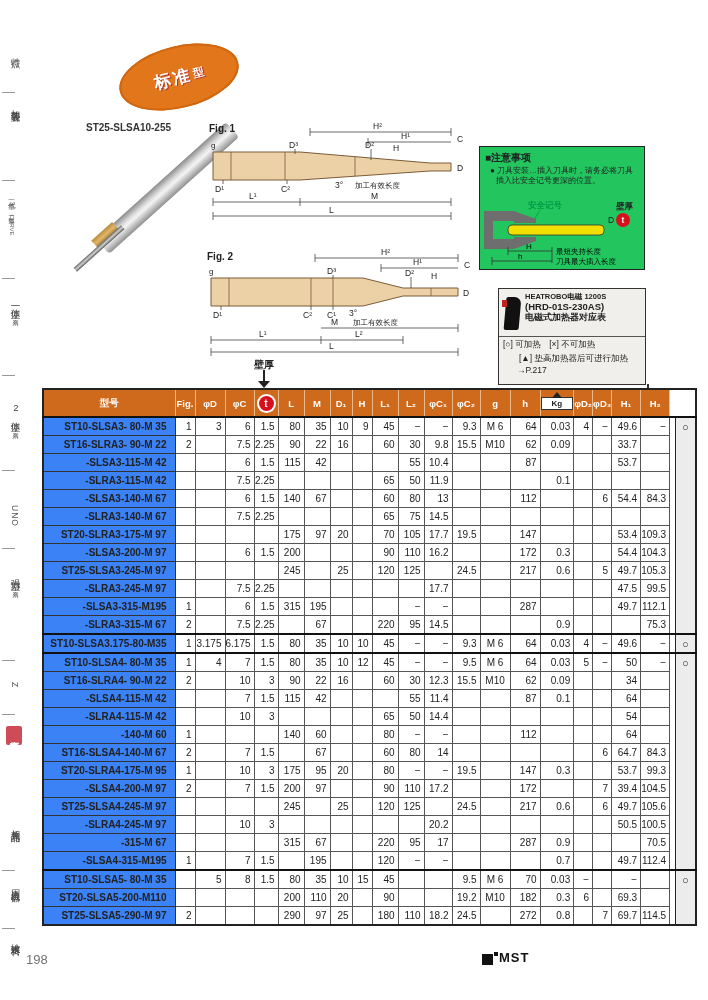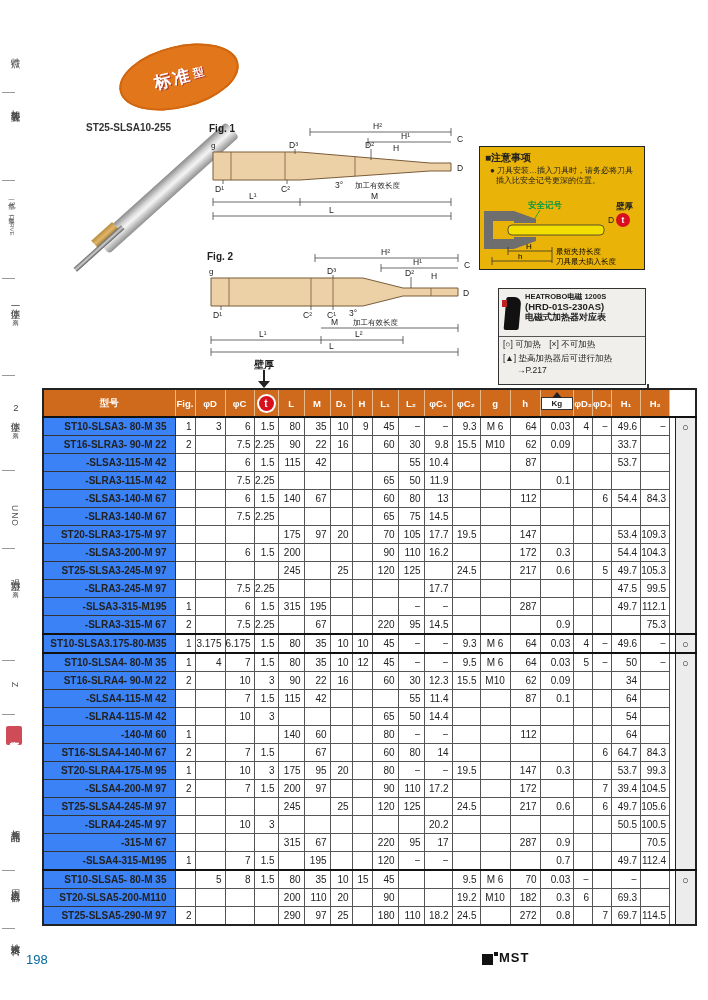--- a/index.html
+++ b/index.html
@@ -7,56 +7,56 @@
        font-family:"Liberation Sans","DejaVu Sans",sans-serif;color:#222;}
   
   .sidebar{position:absolute;left:0;top:0;width:40px;height:1000px;background:#fff;}
   .side-item{position:absolute;left:10px;writing-mode:vertical-rl;text-orientation:upright;
              font-size:9.5px;color:#444;letter-spacing:1px;line-height:1.1;}
   .side-item .sub{font-size:6px;color:#666;letter-spacing:0;}
   .side-item.latin{text-orientation:mixed;font-size:8.5px;letter-spacing:1px;color:#555;}
   .side-item.tiny{font-size:6.5px;text-orientation:mixed;color:#666;left:8px;}
   .side-item.active{background:#ce4c57;color:#fff;font-weight:bold;padding:7px 3px;left:6px;border-radius:2px;}
   .side-sep{position:absolute;left:2px;width:13px;border-top:1px solid #999;}
-  .page-num{position:absolute;left:26px;top:952px;font-size:13px;color:#0369a1;}
+  .page-num{position:absolute;left:26px;top:952px;font-size:13px;color:#737373;}
   
   .badge{position:absolute;left:118px;top:46px;width:122px;height:62px;background:#e2761b;
          border-radius:50%;transform:rotate(-14deg);display:flex;align-items:center;justify-content:center;
          box-shadow:inset 0 0 0 2px #d0660f;}
   .badge .b-main{color:#fff;font-weight:bold;font-size:17px;letter-spacing:2px;text-shadow:1px 1px 0 #a33;}
   .badge .b-sub{color:#fff;font-weight:bold;font-size:11px;margin-left:2px;text-shadow:1px 1px 0 #a33;}
   .prod-caption{position:absolute;left:86px;top:112px;font-size:10px;font-weight:bold;color:#333;margin-top:10px;}
   .photo{position:absolute;left:85px;top:118px;width:155px;height:145px;}
   .photo-rod{position:absolute;left:-5px;top:60px;width:175px;height:20px;border-radius:4px;
      background:linear-gradient(180deg,#8a8a8a,#dcdcdc 35%,#f4f4f4 52%,#8f8f8f);transform:rotate(-42deg);}
   .photo-band{position:absolute;left:6px;top:112px;width:28px;height:10px;background:linear-gradient(180deg,#b98c3e,#e0b76a,#9a7330);transform:rotate(-42deg);}
   .photo-tip{position:absolute;left:-18px;top:128px;width:64px;height:5px;background:linear-gradient(180deg,#666,#cfcfcf,#555);transform:rotate(-42deg);}
   
   .fig{position:absolute;}
   .fig svg text{font-family:"Liberation Sans",sans-serif;fill:#222;}
   .fig .dim{stroke:#444;stroke-width:0.8;}
   .fig .tool{fill:#ecd0a6;stroke:#7a5c38;stroke-width:1;}
   .fig .joint{stroke:#7a5c38;stroke-width:0.8;}
   
-  .notice{position:absolute;left:479px;top:146px;width:166px;height:124px;border:1.5px solid #222;background:#eab308;box-sizing:border-box;}
+  .notice{position:absolute;left:479px;top:146px;width:166px;height:124px;border:1.5px solid #222;background:#22c55e;box-sizing:border-box;}
   .n-title{font-size:10px;font-weight:bold;margin:4px 4px 1px 5px;}
   .n-line{font-size:8px;margin:0 3px 0 10px;line-height:1.25;}
   .n-ill{position:absolute;left:2px;top:52px;}
   
   .heater{position:absolute;left:498px;top:288px;width:148px;height:97px;border:1.5px solid #333;background:#f0efec;box-sizing:border-box;font-size:8.5px;}
   .h-top{display:flex;border-bottom:1px solid #555;padding:3px 2px 2px 2px;}
   .h-icon{width:24px;height:42px;position:relative;flex:none;}
   .h-icon .body{position:absolute;left:4px;top:5px;width:15px;height:33px;background:#111;border-radius:2px 7px 2px 2px;transform:skewX(-5deg);}
   .h-icon .chip{position:absolute;left:1px;top:8px;width:5px;height:7px;background:#b22;}
   .h-txt{line-height:1.2;}
   .h-l1{font-size:7.5px;font-weight:bold;}
   .h-l2{font-size:9.5px;font-weight:bold;}
   .h-l3{font-size:9px;font-weight:bold;}
   .h-row{margin:2px 0 0 4px;}
-  .h-row2{margin:2px 0 0 4px;line-height:1.2;}
+  .h-row2{margin:2px 0 0 20px;line-height:1.2;}
   
   .wall-label{position:absolute;left:244px;top:358px;width:40px;text-align:center;font-size:10px;font-weight:bold;}
   .wall-line{position:absolute;left:263px;top:370px;width:1.5px;height:11px;background:#222;}
   .wall-tri{position:absolute;left:258px;top:381px;width:0;height:0;border-left:6px solid transparent;border-right:6px solid transparent;border-top:7px solid #222;}
   .conn-line{position:absolute;left:647px;top:384px;width:1.5px;height:16px;background:#333;}
   .conn-tri{position:absolute;left:642px;top:399px;width:0;height:0;border-left:6px solid transparent;border-right:6px solid transparent;border-top:7px solid #222;}
   
   table.spec{position:absolute;left:42px;top:388px;border-collapse:collapse;table-layout:fixed;border:2px solid #222;}
   table.spec th{background:#cf6a1c;color:#fff;font-size:9.5px;font-weight:bold;border:1px solid #e9b98a;
        height:26px;padding:0;text-align:center;margin-top:16px;}

